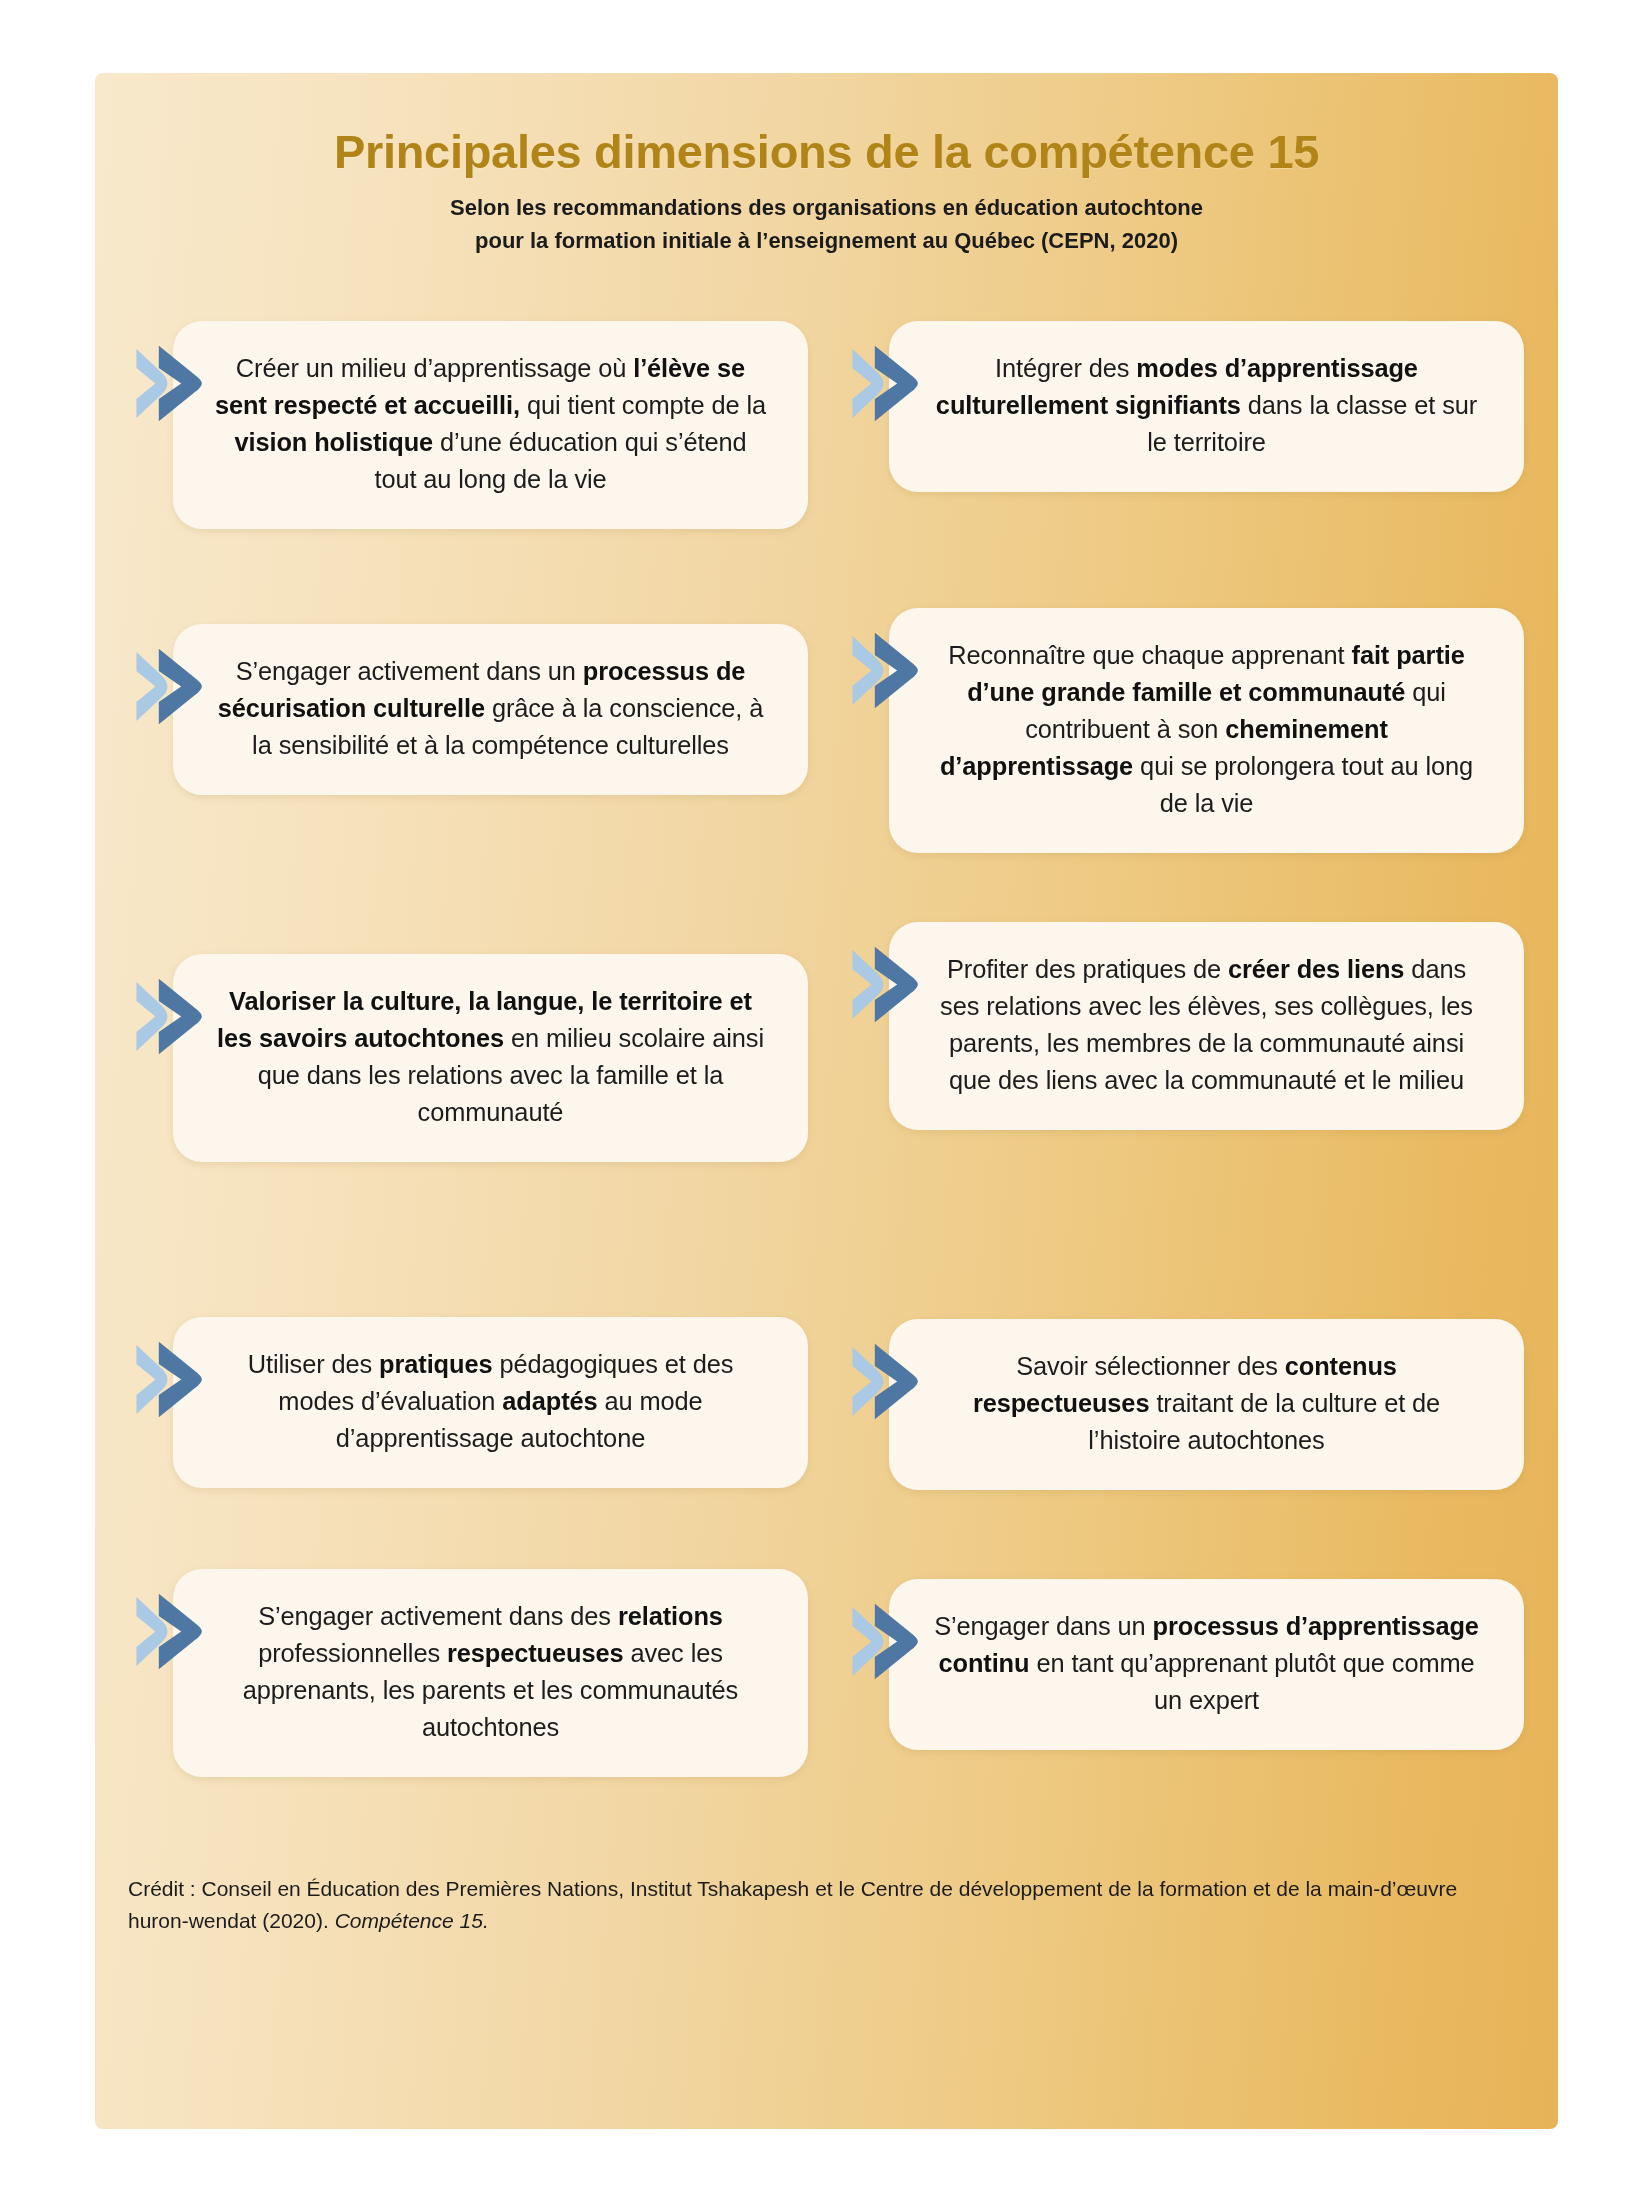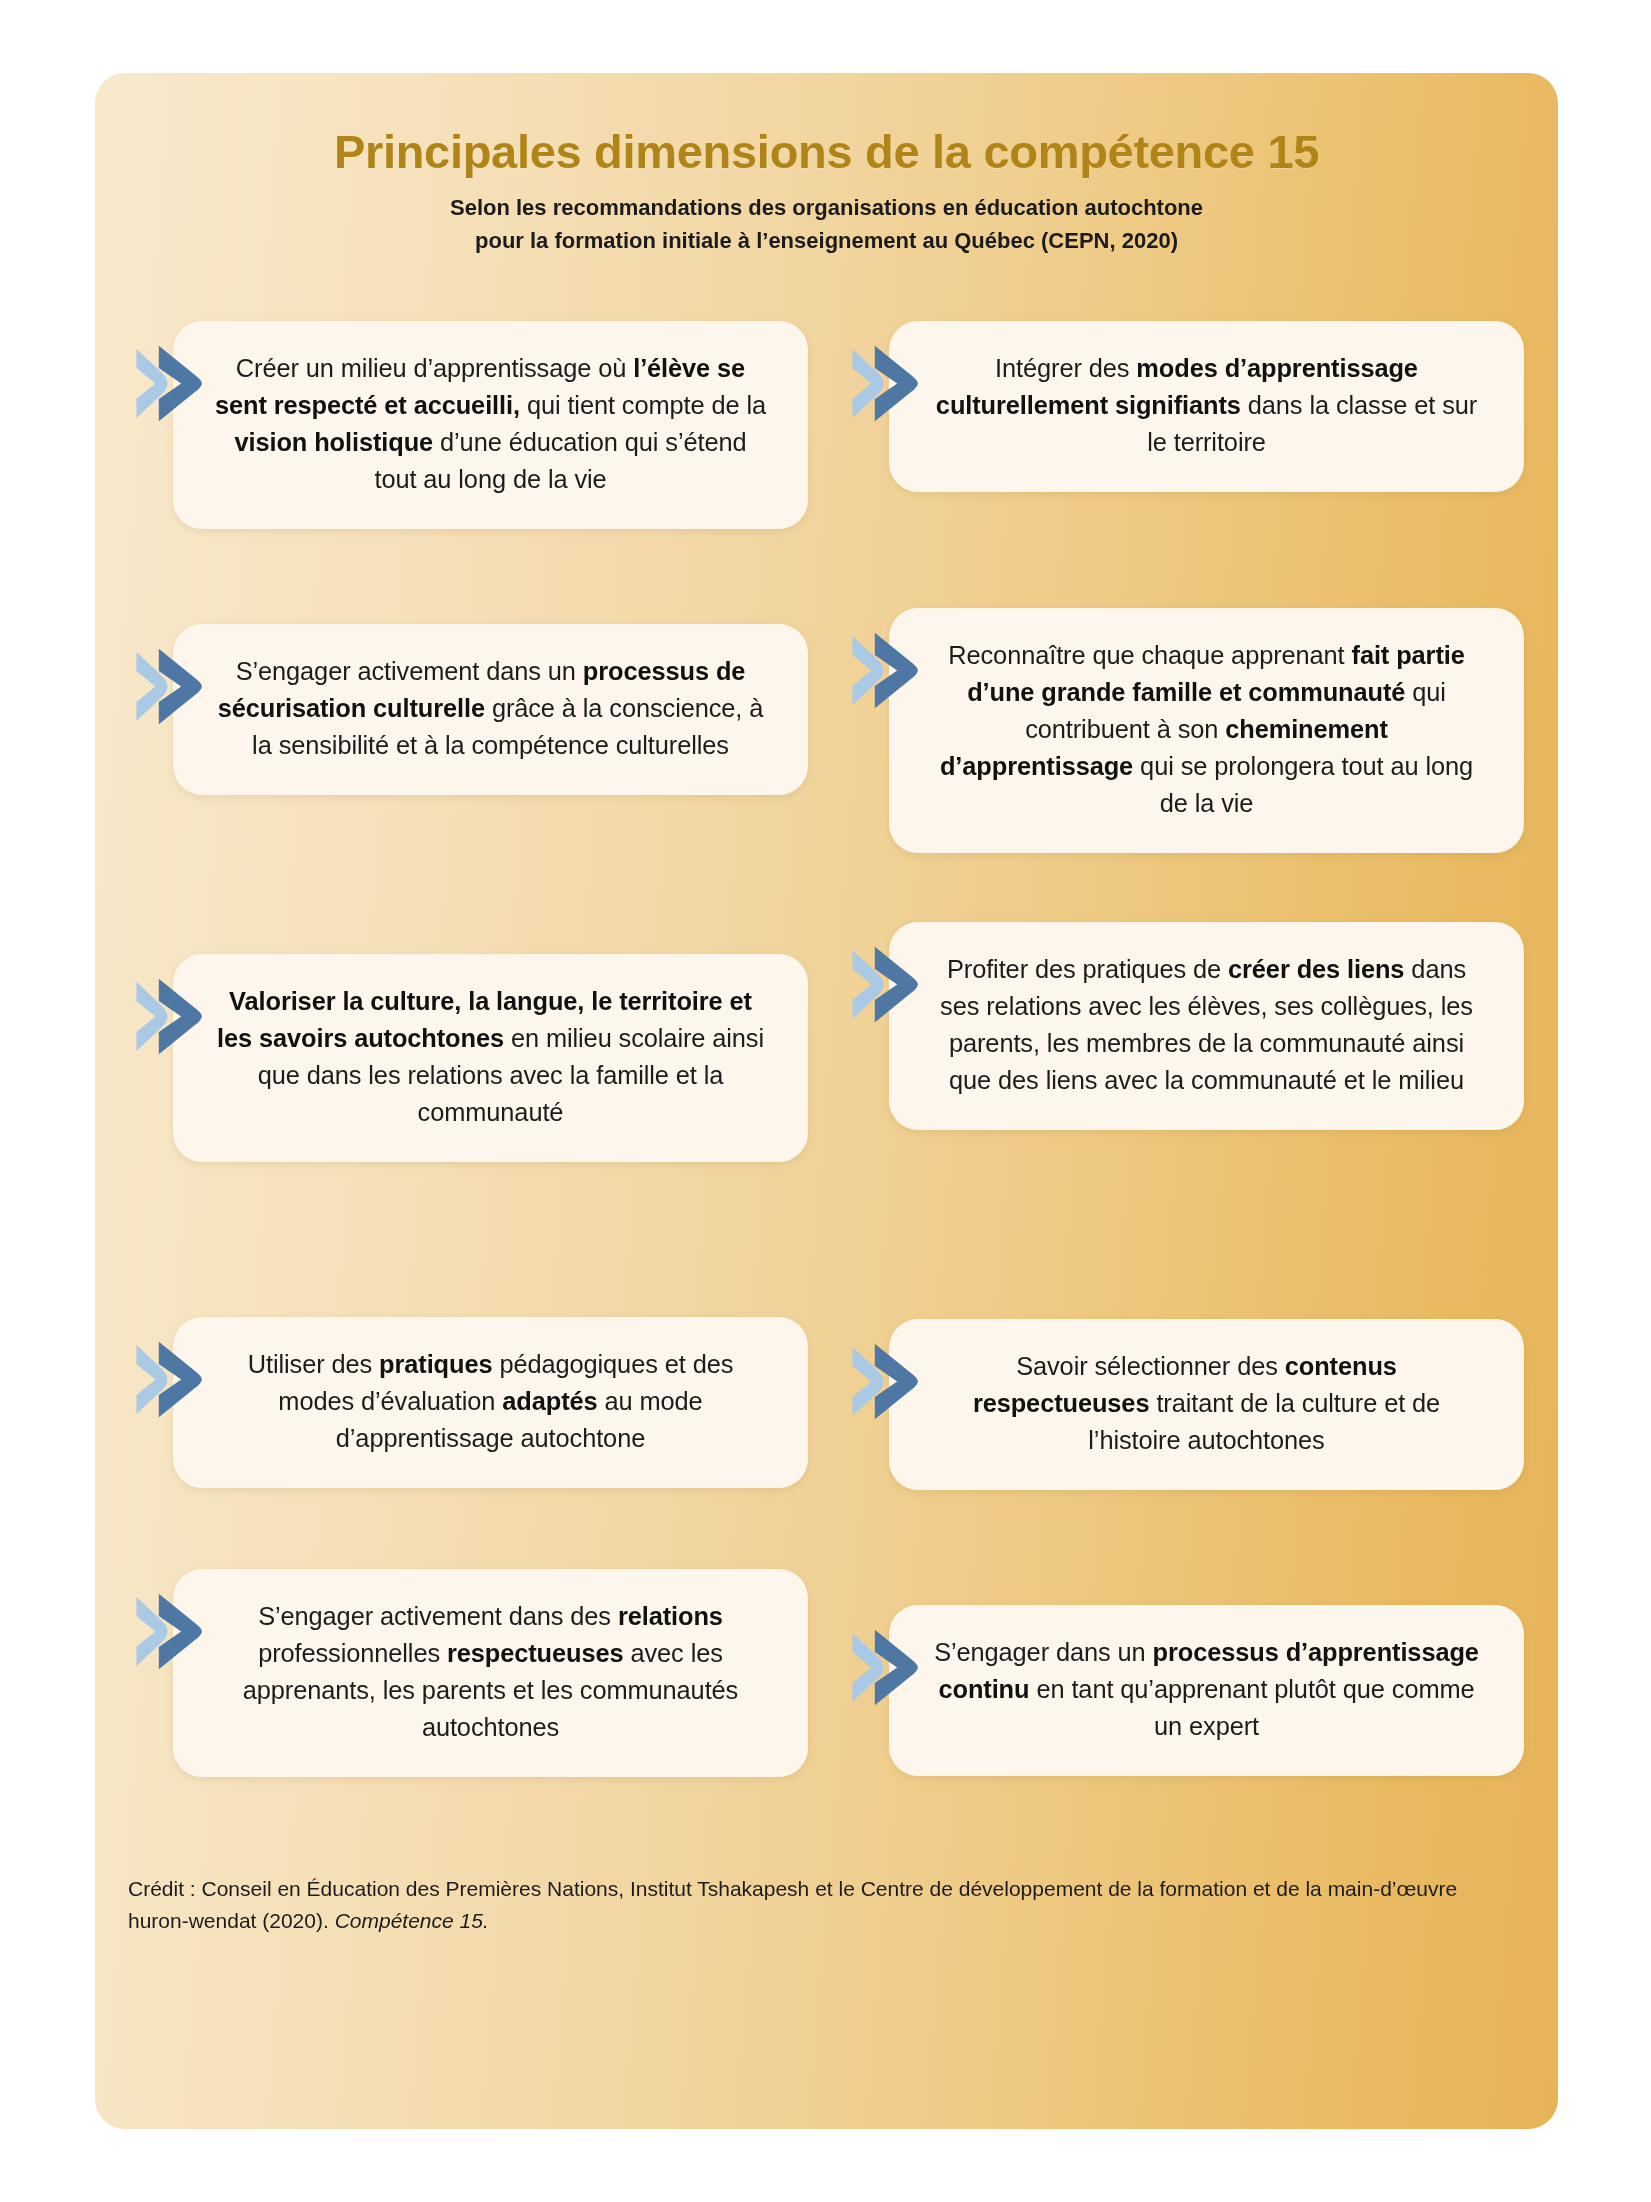--- a/index.html
+++ b/index.html
@@ -15,21 +15,21 @@
     overflow: hidden;
   }
 
   
   #poster {
     position: absolute;
     left: 95px;
     top: 73px;
     width: 1463px;
     height: 2056px;
-    border-radius: 30px;
+    border-radius: 8px;
     background: linear-gradient(95deg,
                 #F8E9CC 0%,
                 #F6E2BD 18%,
                 #F2D7A4 42%,
                 #EDC87F 68%,
                 #E9BA62 88%,
                 #E7B358 100%);
     box-sizing: border-box;
     overflow: hidden;
   }
@@ -211,21 +211,21 @@
         </div>
         <div class="card" style="top: 998px;">
           <span class="chev"><svg viewBox="0 0 86 96" width="74" height="83" aria-hidden="true">
               <path d="M4 8 L4 30 L26 48 L4 66 L4 88 L34 60 Q40 54 40 48 Q40 42 34 36 Z" fill="#A9C9E4"></path>
               <path d="M30 4 L30 30 L56 48 L30 66 L30 92 L72 58 Q80 52 80 48 Q80 44 72 38 Z" fill="#4E77A3"></path>
             </svg></span>
           <div class="card-inner">
             <p class="card-text"><span>Savoir sélectionner des </span><b>contenus respectueuses</b><span> traitant de la culture et de l’histoire autochtones</span></p>
           </div>
         </div>
-        <div class="card" style="top: 1284px;">
+        <div class="card" style="top: 1258px;">
           <span class="chev"><svg viewBox="0 0 86 96" width="74" height="83" aria-hidden="true">
               <path d="M4 8 L4 30 L26 48 L4 66 L4 88 L34 60 Q40 54 40 48 Q40 42 34 36 Z" fill="#A9C9E4"></path>
               <path d="M30 4 L30 30 L56 48 L30 66 L30 92 L72 58 Q80 52 80 48 Q80 44 72 38 Z" fill="#4E77A3"></path>
             </svg></span>
           <div class="card-inner">
             <p class="card-text"><span>S’engager dans un </span><b>processus d’apprentissage continu</b><span> en tant qu’apprenant plutôt que comme un expert</span></p>
           </div>
         </div>
       </div>
   </div>

